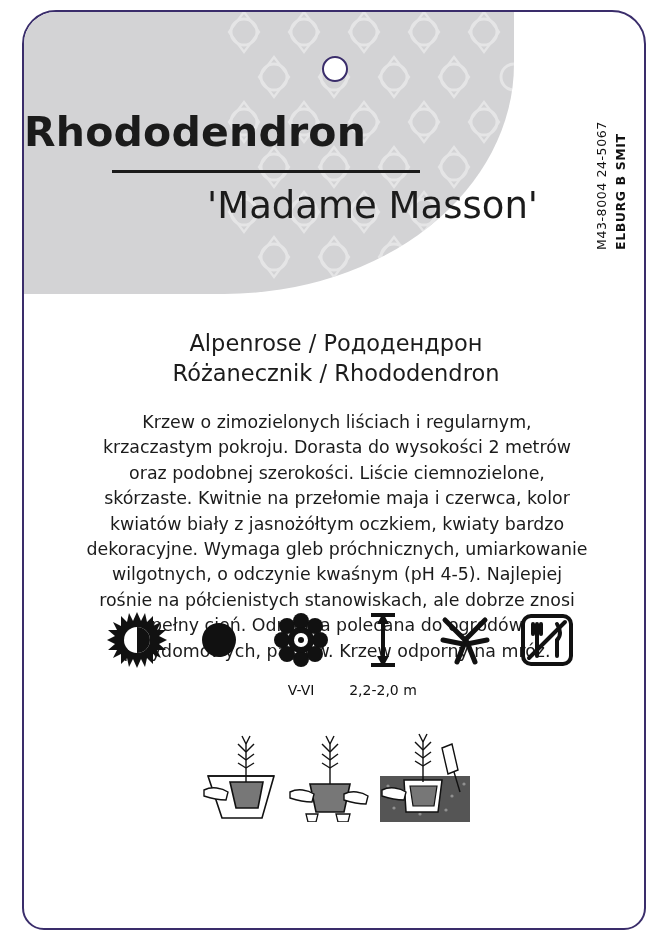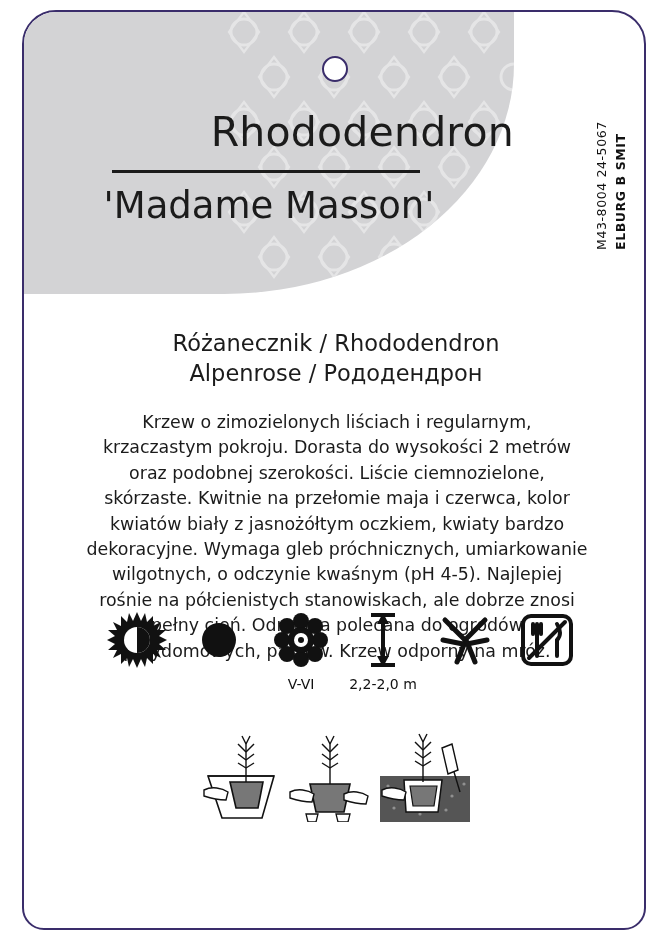--- a/index.html
+++ b/index.html
@@ -65,42 +65,43 @@
     box-sizing: border-box;
     background: #ffffff;
   }
 
   
   .genus {
     position: absolute;
     left: 0;
     top: 96px;
     width: 490px;
-    text-align: right;
+    text-align: left;
     font-size: 41px;
     color: #1b1b1b;
-    font-weight: 400;
+    font-weight: 700;
     letter-spacing: .2px;
   }
   .rule {
     position: absolute;
     left: 88px;
     top: 158px;
     width: 308px;
     height: 3px;
     background: #1b1b1b;
   }
   .cultivar {
     position: absolute;
     left: 0;
     top: 172px;
     width: 490px;
-    text-align: center;
+    text-align: right;
     font-size: 37px;
     color: #1b1b1b;
+    padding-left: 24px;
   }
 
   
   .vert-codes {
     position: absolute;
     right: 16px;
     top: 88px;
     height: 150px;
     display: flex;
     flex-direction: row;
@@ -151,21 +152,21 @@
   }
   .icon-cell {
     position: absolute;
     top: 0;
     width: 70px;
     text-align: center;
   }
   .icon-cell .cap {
     font-size: 14px;
     color: #111;
-    margin-top: 6px;
+    margin-top: 12px;
   }
   .icon-cell svg { display: block; margin: 0 auto; }
 
   
   .plant-row {
     position: absolute;
     left: 176px;
     top: 718px;
     width: 270px;
     height: 92px;
@@ -259,22 +260,22 @@
     <div class="genus">Rhododendron</div>
     <div class="rule"></div>
     <div class="cultivar">'Madame Masson'</div>
 
     <div class="vert-codes">
       <span class="vert-text">M43-8004 24-5067</span>
       <span class="vert-text bold">ELBURG B SMIT</span>
     </div>
 
     <div class="names">
+      <div>Alpenrose / Рододендрон</div>
       <div>Różanecznik / Rhododendron</div>
-      <div>Alpenrose / Рододендрон</div>
     </div>
 
     <div class="desc">Krzew o zimozielonych liściach i regularnym, krzaczastym pokroju. Dorasta do wysokości 2 metrów oraz podobnej szerokości. Liście ciemnozielone, skórzaste. Kwitnie na przełomie maja i czerwca, kolor kwiatów biały z jasnożółtym oczkiem, kwiaty bardzo dekoracyjne. Wymaga gleb próchnicznych, umiarkowanie wilgotnych, o odczynie kwaśnym (pH 4-5). Najlepiej rośnie na półcienistych stanowiskach, ale dobrze znosi pełny cień. Odmiana polecana do ogrodów przydomowych, parków. Krzew odporny na mróz.</div>
 
     <div class="icon-row">
 
       <div class="icon-cell" style="left:0px;">
         <svg width="60" height="60" viewBox="0 0 60 60">
           <g fill="#111">
             <path d="M30 2 L34 11 L38 3 L40 12 L46 6 L46 16 L54 12 L50 20 L59 20 L52 26 L60 30 L52 34 L59 40 L50 40 L54 48 L46 44 L46 54 L40 48 L38 57 L34 49 L30 58 L26 49 L22 57 L20 48 L14 54 L14 44 L6 48 L10 40 L1 40 L8 34 L0 30 L8 26 L1 20 L10 20 L6 12 L14 16 L14 6 L20 12 L22 3 L26 11 Z"></path>

